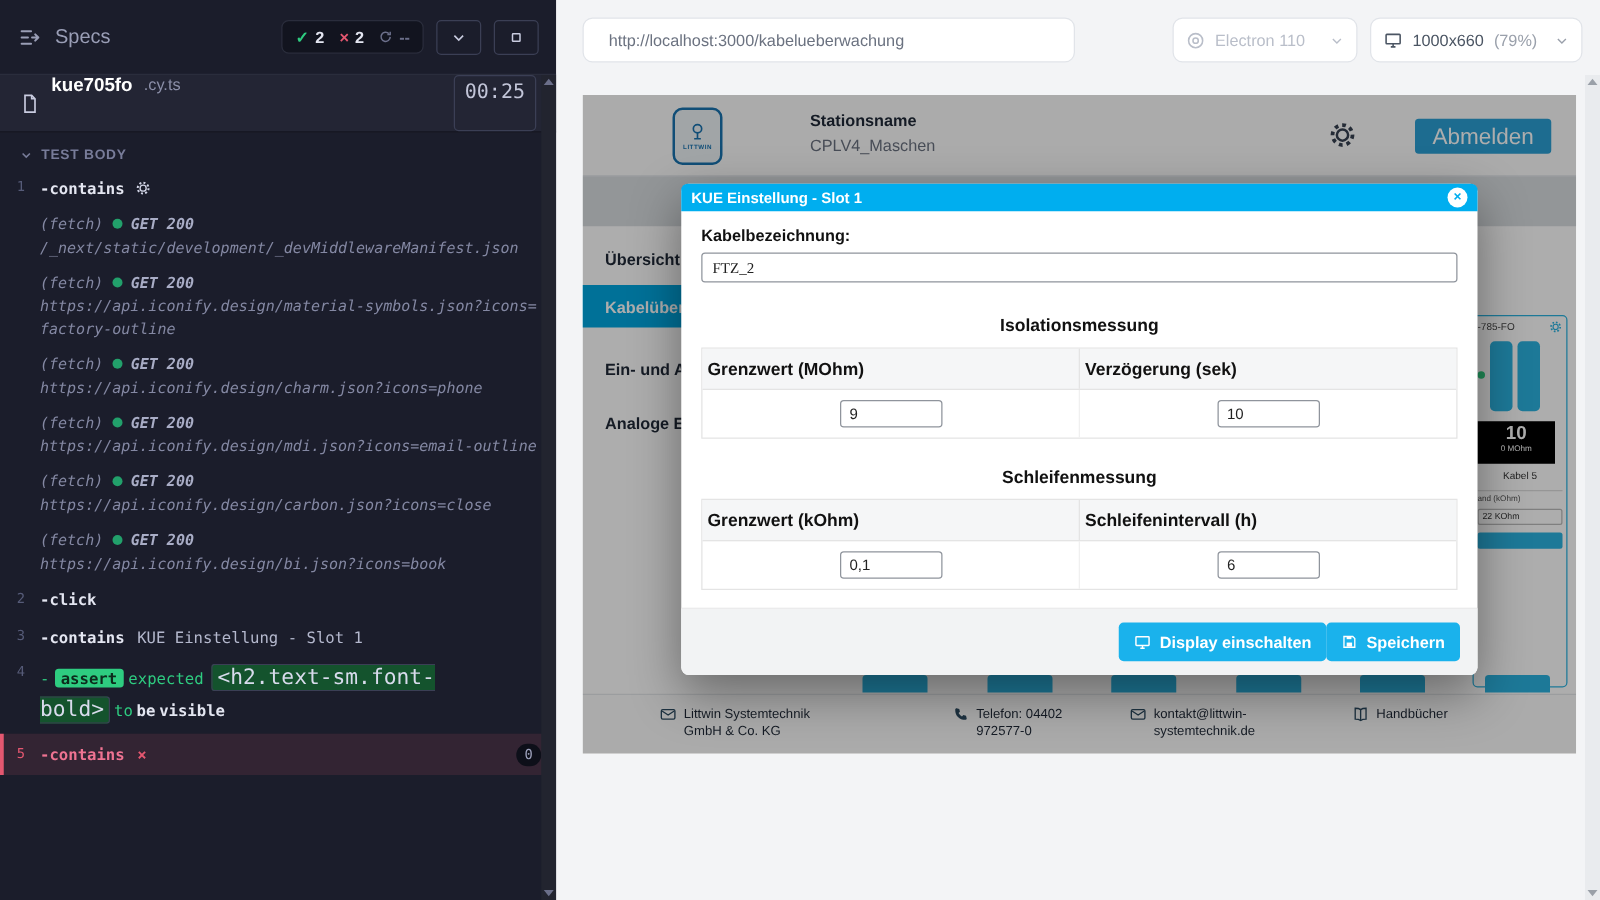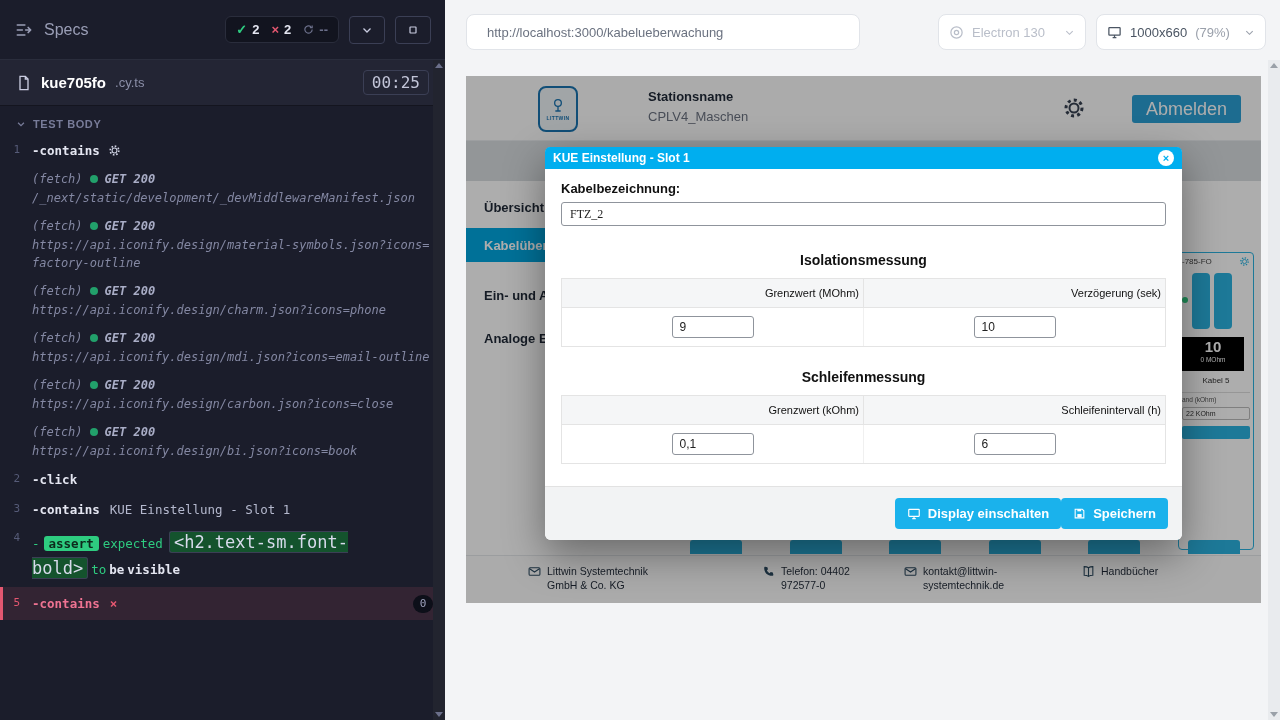--- a/index.html
+++ b/index.html
@@ -10,21 +10,21 @@
   
   #sidebar{position:absolute;left:0;top:0;width:445px;height:720px;background:#1b1d2b;color:#c9cce0}
   .sb-header{height:60px;display:flex;align-items:center;gap:10px;padding:0 14px;border-bottom:1px solid #2a2d3c}
   .sb-title{font-size:16px;color:#9a9eb6}
   .stats-pill{margin-left:auto;display:flex;align-items:center;gap:12px;background:#12141f;border:1px solid #2a2d3c;border-radius:6px;padding:5px 10px;font-size:13px;font-weight:700}
   .stat{display:flex;align-items:center;gap:5px;color:#e4e6f1}
   .stat .ok{color:#2ecc80;font-weight:700}
   .stat .bad{color:#e45770;font-weight:700}
   .stat.pending{color:#6b6f8a}
   .sb-btn{width:36px;height:28px;border:1px solid #3b3f55;border-radius:4px;display:flex;align-items:center;justify-content:center;color:#c9cce0;background:transparent}
-  .spec-row{height:46px;display:flex;align-items:center;gap:9px;padding:0 16px;background:#232534;border-bottom:1px solid #14151f}
+  .spec-row{height:46px;display:flex;gap:9px;padding:0 16px;background:#232534;border-bottom:1px solid #14151f}
   .spec-name{font-size:15px;font-weight:700;color:#fff}
   .spec-ext{font-size:13px;color:#8b8fa8}
   .timer-pill{margin-left:auto;border:1px solid #3b3f55;border-radius:4px;padding:2px 8px;font-size:16px;color:#c2c5d8;font-family:"DejaVu Sans Mono",monospace}
   .testbody-row{display:flex;align-items:center;gap:7px;padding:12px 16px 6px;font-size:11px;letter-spacing:.6px;color:#787c99;font-weight:700}
   .cmd-list{font-family:"DejaVu Sans Mono",monospace}
   .cmd{display:flex;align-items:flex-start;padding:5px 12px 5px 0}
   .cmd-num{width:32px;flex:none;text-align:right;padding-right:12px;font-size:11px;line-height:1.7;color:#565b78}
   .cmd-body{flex:1;min-width:0;font-size:12.5px;line-height:1.55}
   .cmd-name{font-weight:700;color:#e4e6f1}
   .cmd-arg{color:#b4b8cd;margin-left:10px}
@@ -100,21 +100,21 @@
   .modal{position:absolute;left:79px;top:71px;width:637px;height:393px;background:#fff;border-radius:6px;z-index:10;box-shadow:0 14px 40px rgba(0,0,0,.4)}
   .modal-header{height:22px;background:#00aeef;border-radius:5px 5px 0 0;display:flex;align-items:center;padding:0 8px}
   .modal-title{font-size:12px;font-weight:700;color:#fff}
   .modal-close{margin-left:auto;width:16px;height:16px;border-radius:50%;background:#fff;color:#00aeef;font-size:11px;font-weight:700;display:flex;align-items:center;justify-content:center;border:none;line-height:1}
   .modal-label{margin:12px 16px 0;font-size:13px;font-weight:700;color:#111}
   .modal-input-wrap{margin:6px 16px 0}
   .modal-input{width:100%;height:24px;border:1px solid #8f949c;border-radius:3px;padding:0 8px;font-size:12px;color:#222;font-family:Liberation Serif, serif}
   .section-heading{margin-top:26px;text-align:center;font-size:14px;font-weight:700;color:#111}
   .mtable{margin:10px 16px 0;border:1px solid #e4e4e4}
   .mt-head{display:flex;background:#f5f6f7;border-bottom:1px solid #e4e4e4}
-  .mt-cell{flex:1;text-align:right;padding:8px 4px;font-size:11px;font-weight:400;color:#111}
+  .mt-cell{flex:1;text-align:left;padding:8px 4px;font-size:14px;font-weight:700;color:#111}
   .mt-cell + .mt-cell{border-left:1px solid #e4e4e4}
   .mt-body{display:flex}
   .mt-bcell{flex:1;display:flex;justify-content:center;padding:8px 0}
   .mt-bcell + .mt-bcell{border-left:1px solid #f0f0f0}
   .cell-input{width:82px;height:22px;border:1px solid #8f949c;border-radius:3px;padding:0 7px;font-size:12px;color:#222;font-family:"Liberation Sans",sans-serif}
   .modal-footer{position:absolute;bottom:0;left:0;right:0;height:54px;background:#f2f3f4;border-top:1px solid #e2e2e2;border-radius:0 0 6px 6px;display:flex;align-items:center;justify-content:flex-end;padding:0 14px}
   .cbtn{display:flex;align-items:center;gap:7px;background:#1ab2ec;color:#fff;font-size:13px;font-weight:700;border:none;border-radius:4px;padding:8px 12px}
 </style>
 </head>
 <body>
@@ -309,21 +309,21 @@
 
   <input class="url-input" value="http://localhost:3000/kabelueberwachung" style="">
 
   <div class="select-box browser-select">
     <span class="icon">
         <svg width="15" height="15" viewBox="0 0 24 24" fill="none" stroke="#b9bec9" stroke-width="2">
           <circle cx="12" cy="12" r="9"></circle>
           <circle cx="12" cy="12" r="3.4"></circle>
         </svg>
       </span>
-    <span>Electron 130</span>
+    <span>Electron 110</span>
     <span class="icon chev">
         <svg width="11" height="11" viewBox="0 0 24 24" fill="none" stroke="currentColor" stroke-width="2.4">
           <path d="M5 9l7 7 7-7"></path>
         </svg>
       </span>
   </div>
 
   <div class="select-box viewport-select">
     <span class="icon">
         <svg width="15" height="15" viewBox="0 0 24 24" fill="none" stroke="#4b5563" stroke-width="2">

